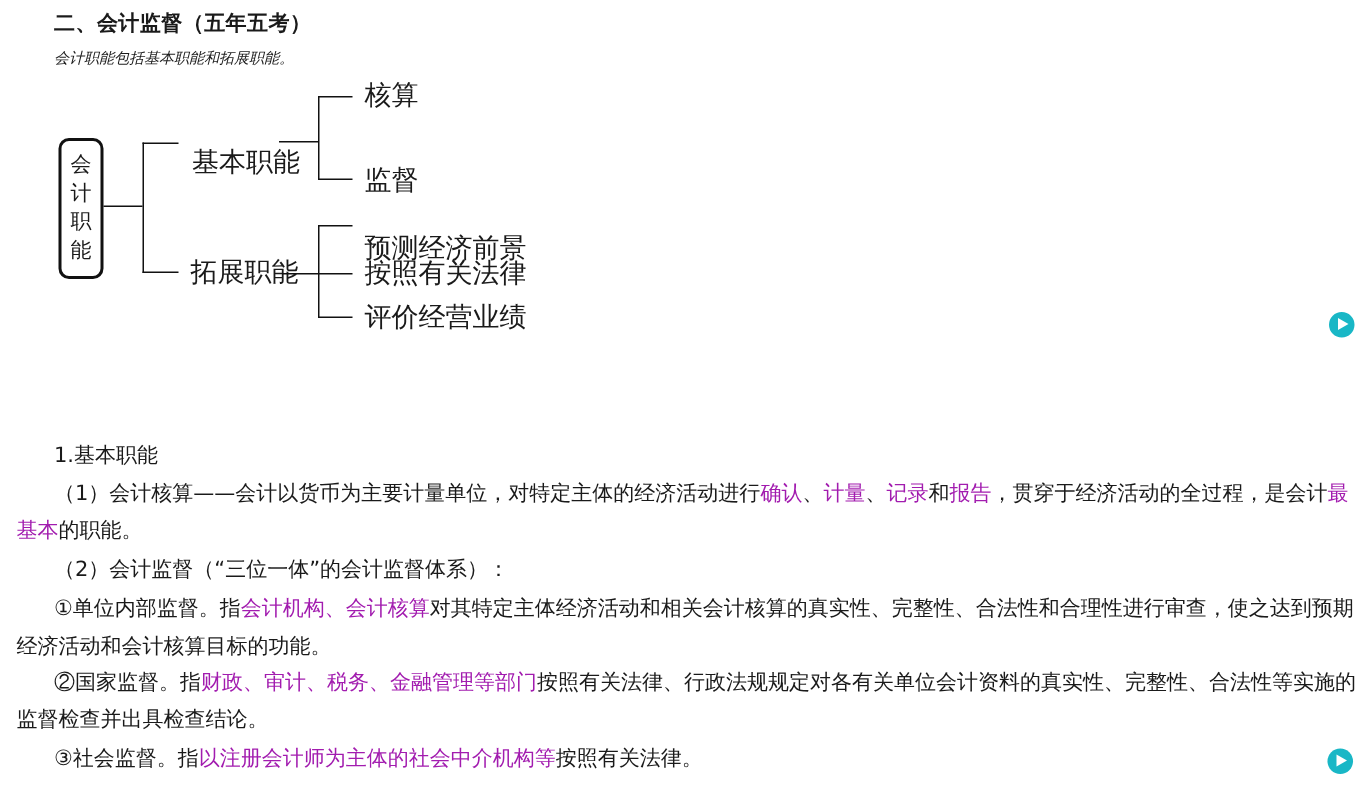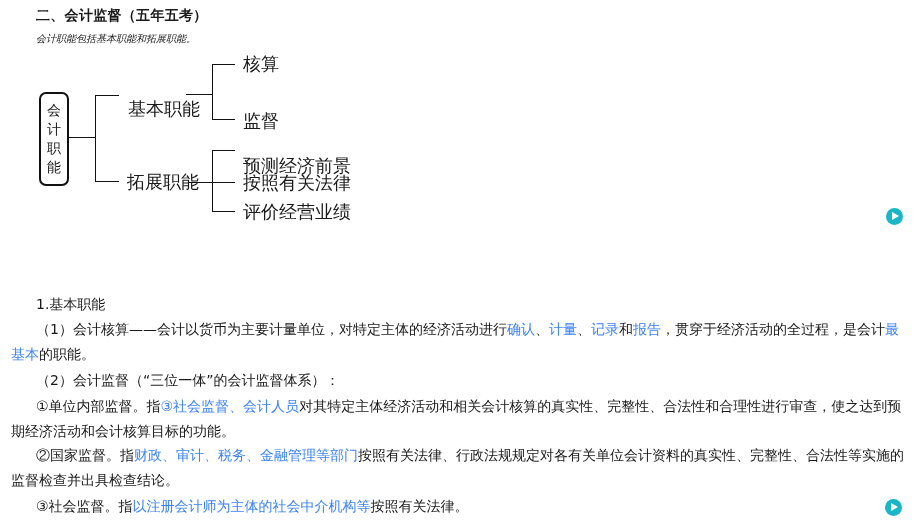--- a/index.html
+++ b/index.html
@@ -25,21 +25,21 @@
       position: absolute; width: 17px; height: 17px; border-radius: 50%;
       background: #19b7c6; cursor: pointer;
     }
     .play::after {
       content: ""; position: absolute; left: 6px; top: 4px;
       border-left: 7px solid #fff; border-top: 4.5px solid transparent; border-bottom: 4.5px solid transparent;
     }
     .para {
       position: absolute; left: 11px; width: 900px; font-size: 14px; line-height: 25.3px;
     }
-    .red { color: #3b82f6; }
+    .red { color: #a21caf; }
     .indent { padding-left: 25px; text-align: right; }
   </style>
 </head>
 <body>
 
 <div class="abs title">二、会计监督（五年五考）</div>
 <div class="abs intro">会计职能包括基本职能和拓展职能。</div>
 
 <div class="diagram">
   <div class="node-box">
@@ -85,21 +85,21 @@
 
 <div class="para" style="top:317px;">
   <span class="indent">（1）会计核算——会计以货币为主要计量单位，对特定主体的经济活动进行</span><span class="red">确认</span><span>、</span><span class="red">计量</span><span>、</span><span class="red">记录</span><span>和</span><span class="red">报告</span><span>，贯穿于经济活动的全过程，是会计</span><span class="red">最基本</span><span>的职能。</span>
 </div>
 
 <div class="para" style="top:368px;">
   <span class="indent">（2）会计监督（“三位一体”的会计监督体系）：</span>
 </div>
 
 <div class="para" style="top:394px;">
-  <span class="indent">①单位内部监督。指</span><span class="red">③社会监督、会计人员</span><span>对其特定主体经济活动和相关会计核算的真实性、完整性、合法性和合理性进行审查，使之达到预期经济活动和会计核算目标的功能。</span>
+  <span class="indent">①单位内部监督。指</span><span class="red">会计机构、会计核算</span><span>对其特定主体经济活动和相关会计核算的真实性、完整性、合法性和合理性进行审查，使之达到预期经济活动和会计核算目标的功能。</span>
 </div>
 
 <div class="para" style="top:444px;font-family:Liberation Mono, monospace;">
   <span class="indent">②国家监督。指</span><span class="red">财政、审计、税务、金融管理等部门</span><span>按照有关法律、行政法规规定对各有关单位会计资料的真实性、完整性、合法性等实施的监督检查并出具检查结论。</span>
 </div>
 
 <div class="para" style="top:494px;">
   <span class="indent">③社会监督。指</span><span class="red">以注册会计师为主体的社会中介机构等</span><span>按照有关法律。</span>
 </div>
 

